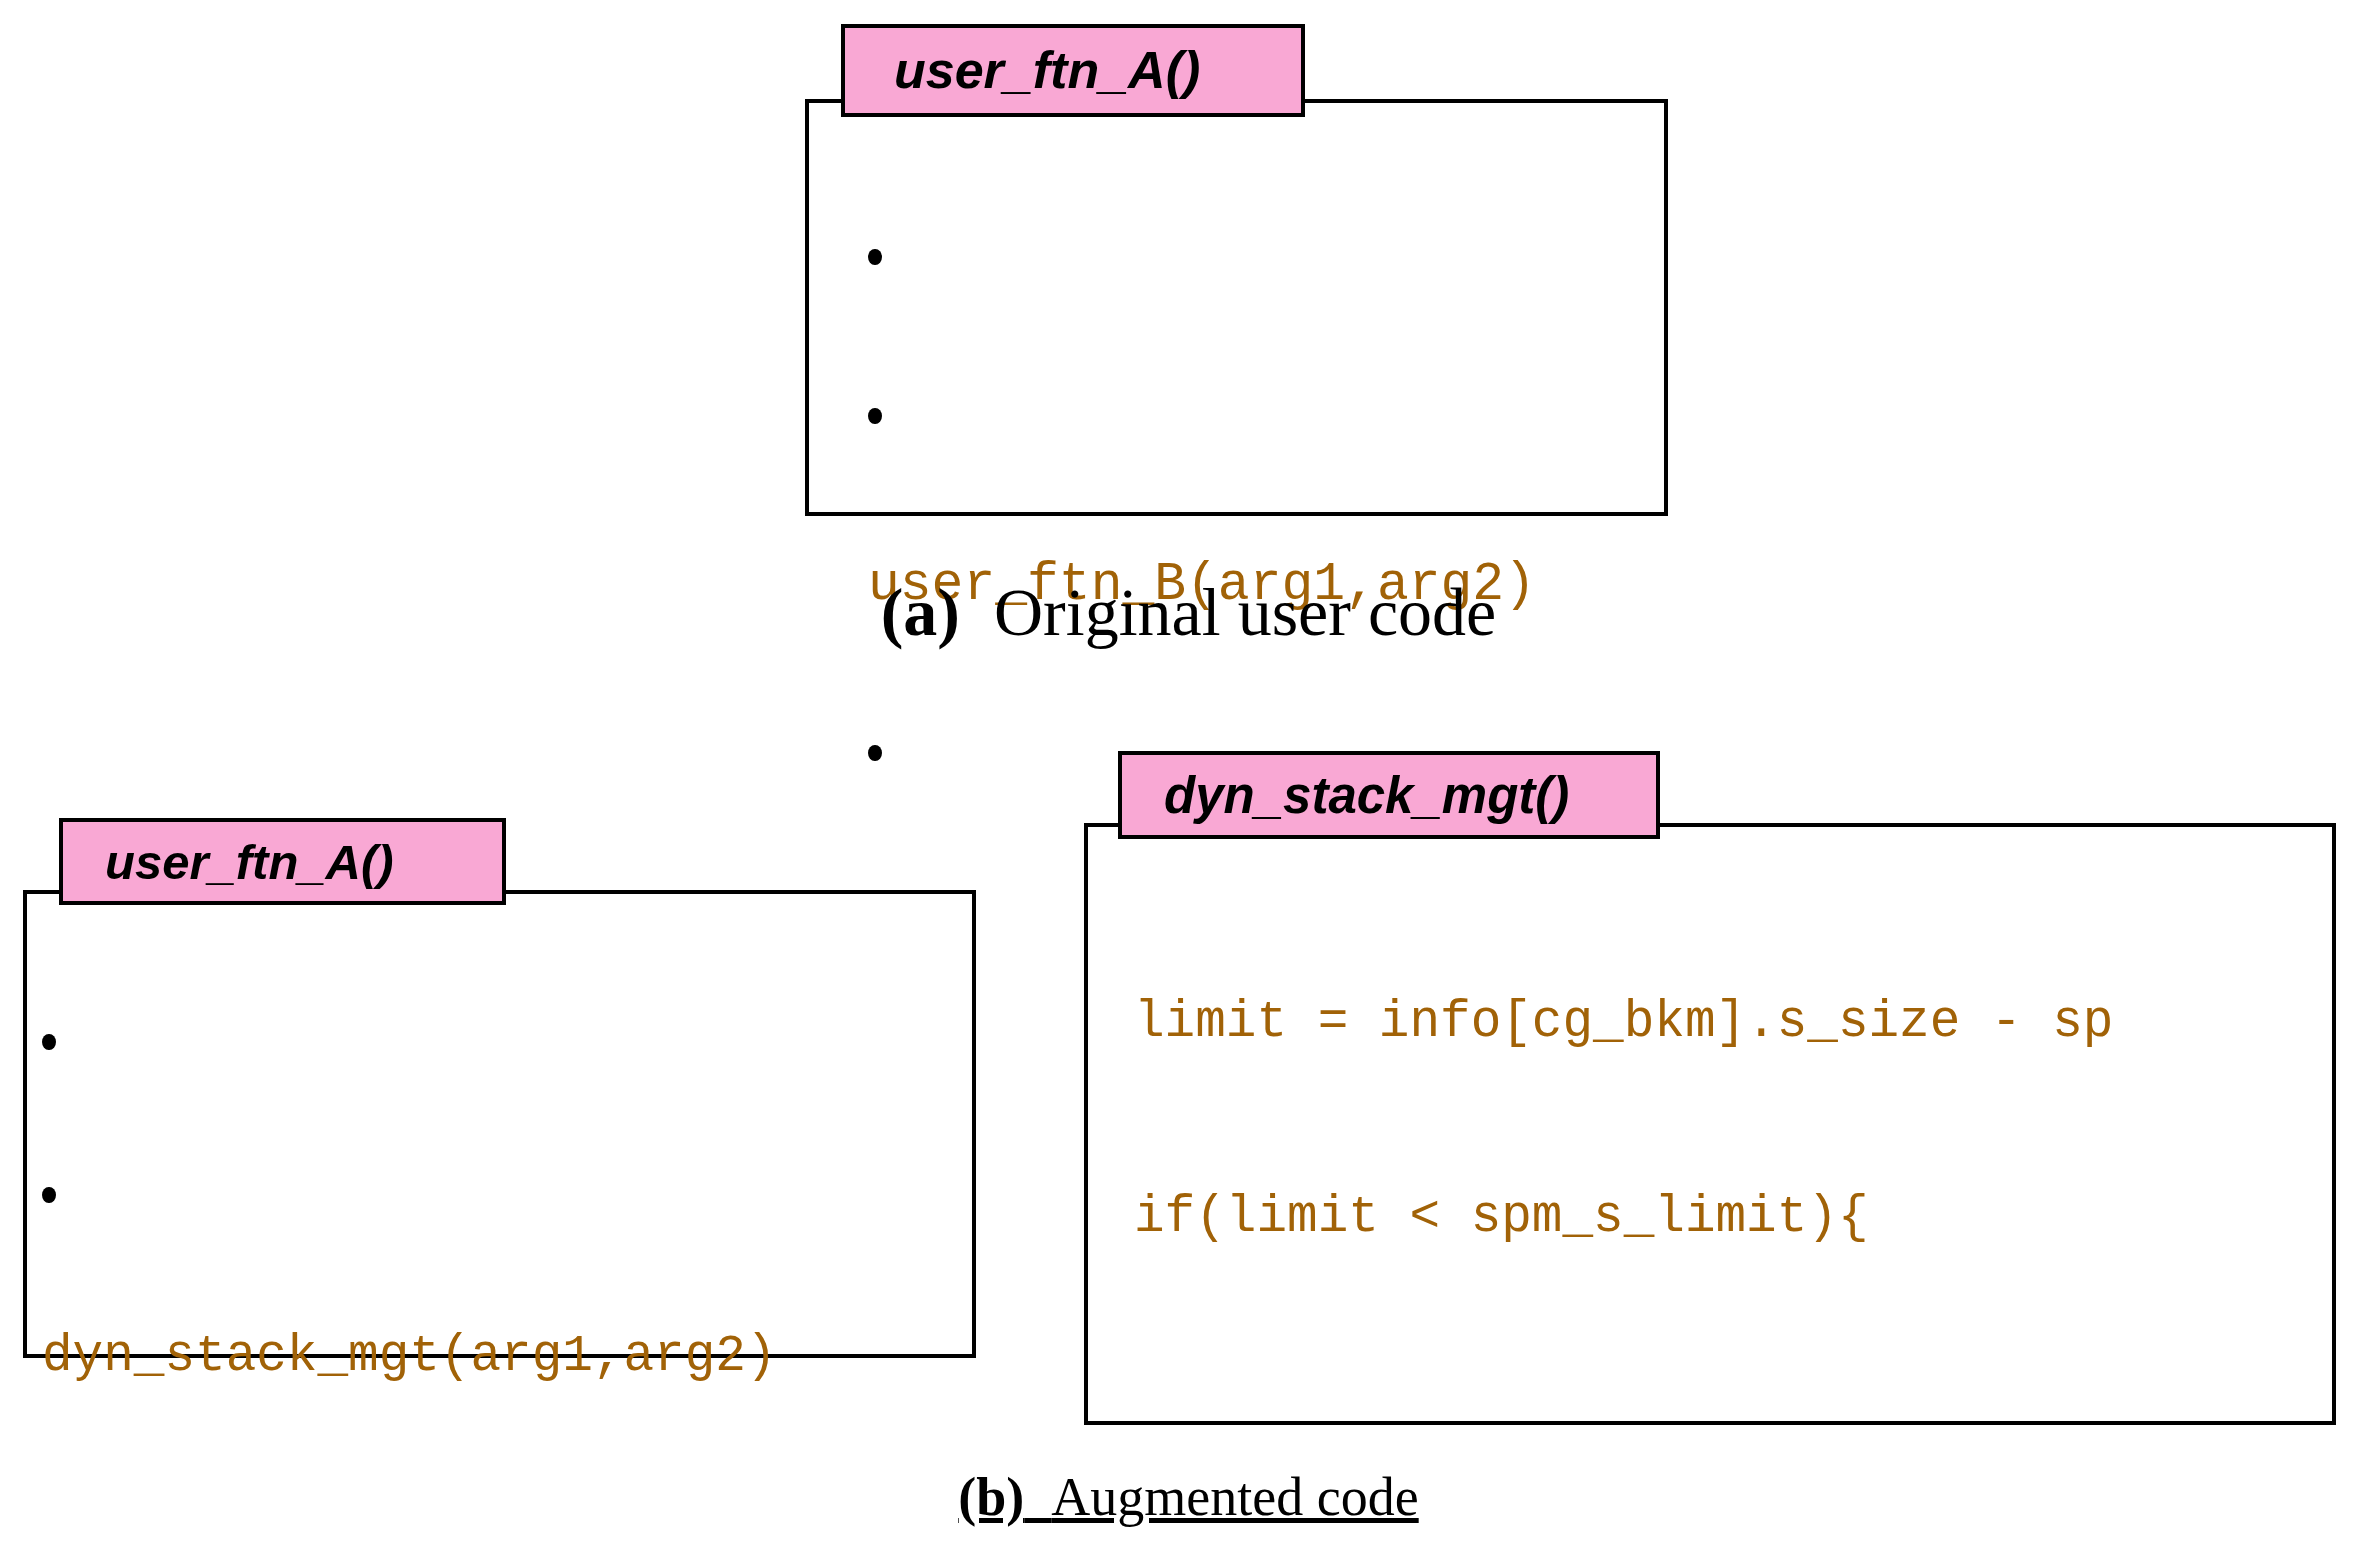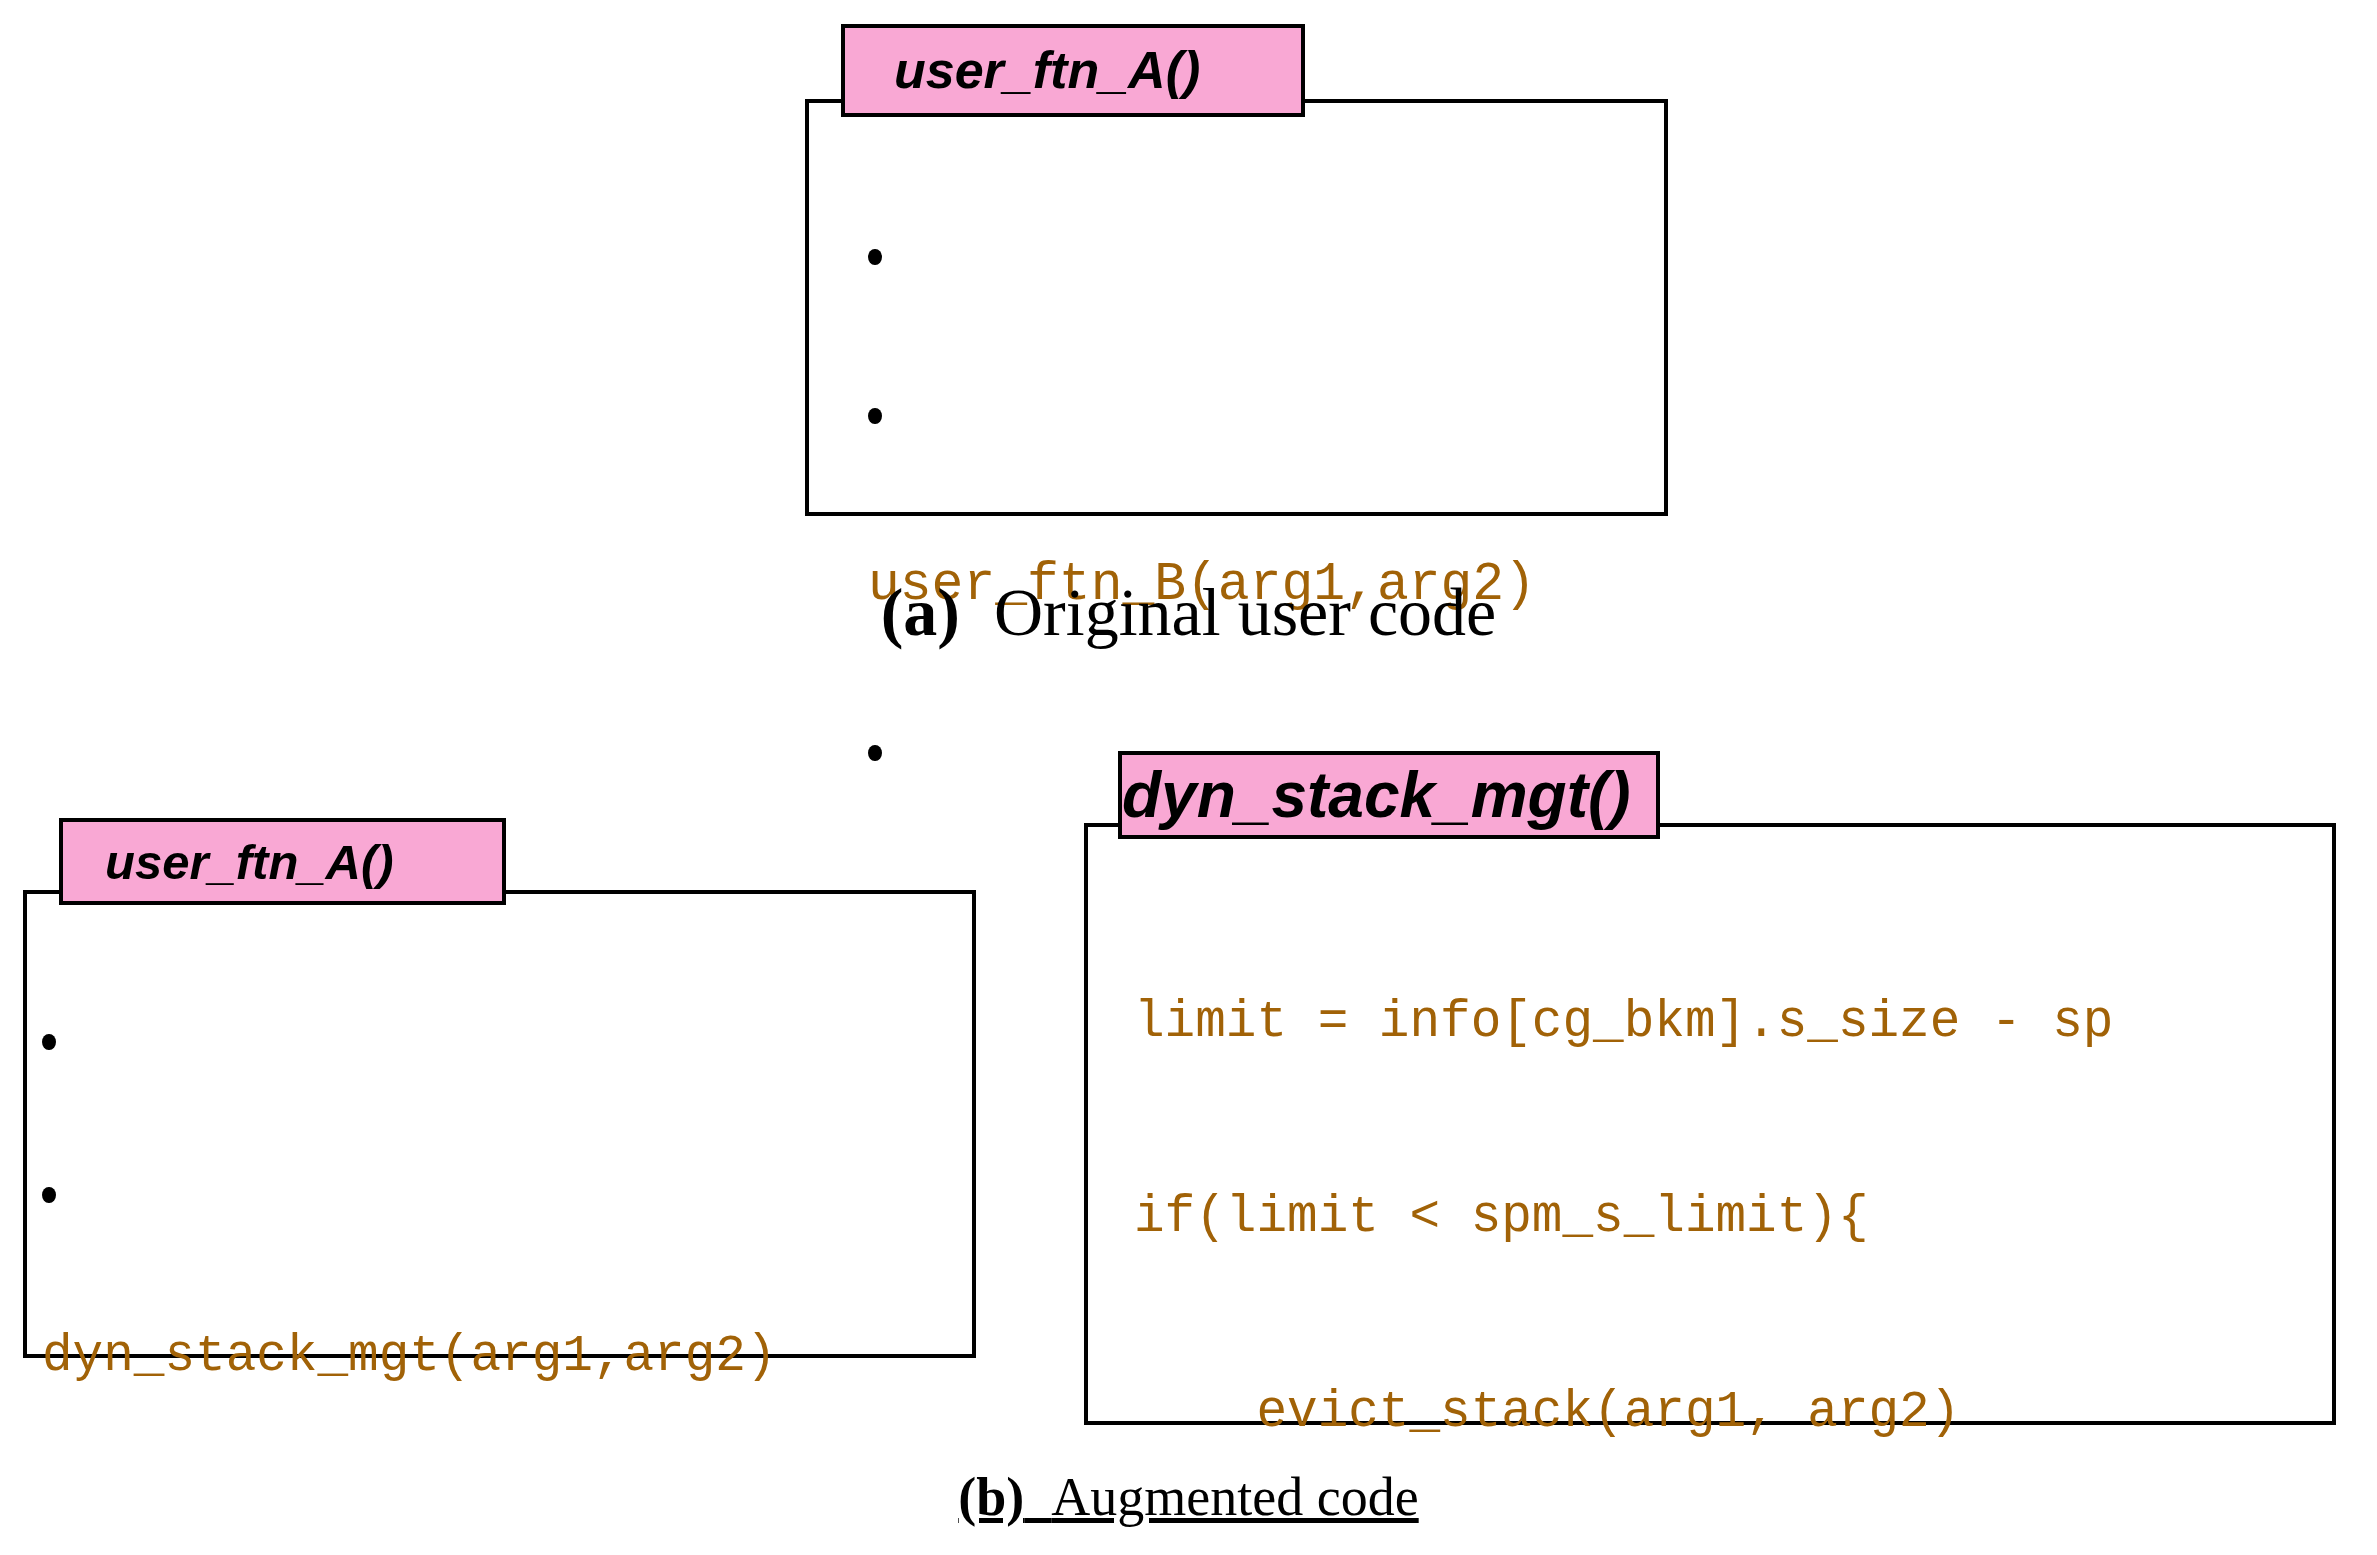--- a/index.html
+++ b/index.html
@@ -88,21 +88,21 @@
   #fig-b-left-frame { left: 23px;   top: 890px; width: 953px; height: 468px; }
   #fig-b-left-tab   { left: 59px;   top: 818px;  width: 447px;  height: 87px; }
   #fig-b-left-tab .frame-tab-label { font-size: 49px; margin-left: 42px; }
   #fig-b-left-body  { left: 42px;   top: 914px; width: 919px; font-size: 51px; line-height: 51px; }
   #fig-b-left-body .bullet-line { height: 51px; }
   #fig-b-left-body .code-line   { height: 69px; line-height: 69px; }
 
   
   #fig-b-right-frame { left: 1084px; top: 823px;  width: 1252px; height: 602px; }
   #fig-b-right-tab   { left: 1118px; top: 751px;  width: 542px;  height: 88px; }
-  #fig-b-right-tab .frame-tab-label { font-size: 64px; }
+  #fig-b-right-tab .frame-tab-label { font-size: 51px; margin-left: 42px; }
   #fig-b-right-body  { left: 1134px; top: 868px; width: 1197px; font-size: 51px; }
   #fig-b-right-body .code-line { height: 81px; line-height: 81px; }
 
   #caption-b { left: 0px; top: 1466px; width: 2377px; font-size: 54px; text-decoration: underline; }
 </style>
 </head>
 <body>
 
 <div class="frame" id="fig-a-frame"></div>
 
@@ -136,20 +136,19 @@
 
 <div class="frame" id="fig-b-right-frame"></div>
 
 <div class="frame-tab" id="fig-b-right-tab">
   <span class="frame-tab-label">dyn_stack_mgt()</span>
 </div>
 
 <div class="code-body" id="fig-b-right-body">
   <span class="code-line">limit = info[cg_bkm].s_size - sp</span>
   <span class="code-line">if(limit &lt; spm_s_limit){</span>
-  <span class="code-line">    evict_stack(arg1, arg2)</span>
   
   
   
 </div>
 
 <div class="caption" id="caption-b"><b>(b)</b>&nbsp;&nbsp;<span>Augmented code</span></div>
 
 
 </body></html>

